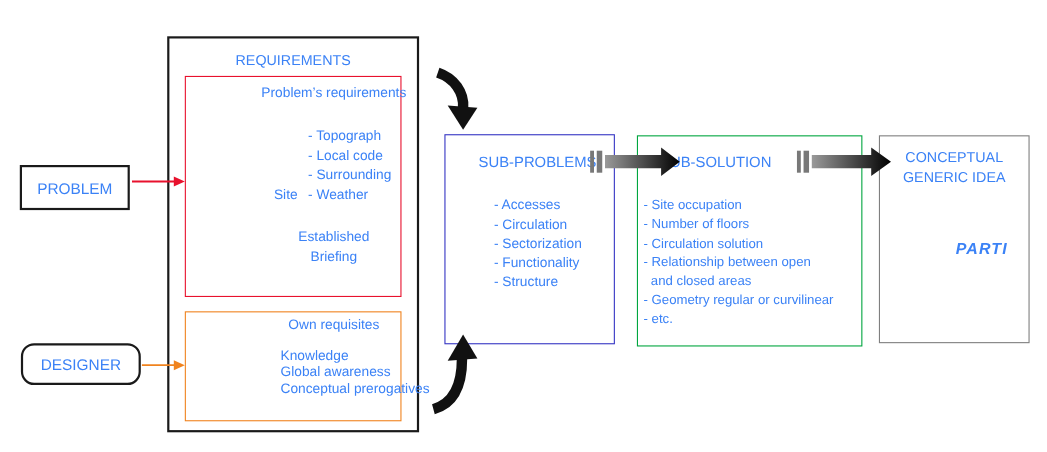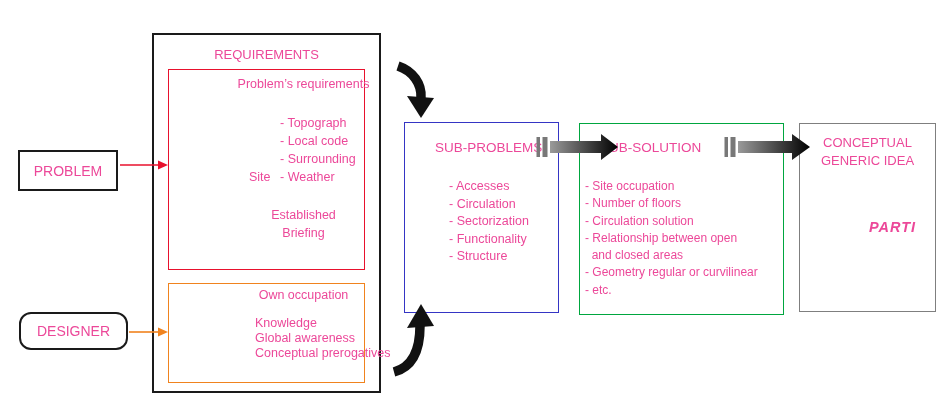--- a/index.html
+++ b/index.html
@@ -1,18 +1,18 @@
 <!DOCTYPE html>
 <html><head>
 <meta charset="utf-8">
 <style>
   html,body{margin:0;padding:0;background:#ffffff;}
   #canvas{
     position:relative;width:952px;height:411px;background:#ffffff;overflow:hidden;
-    font-family:"Liberation Sans","DejaVu Sans",sans-serif;color:#ec4899;
+    font-family:"Liberation Sans","DejaVu Sans",sans-serif;color:#3b82f6;
   }
   .abs{position:absolute;}
   .box{position:absolute;box-sizing:border-box;background:#ffffff;}
   .outer-box{border:2px solid #1a1a1a;}
   .red-box{border:1.5px solid #e8112d;}
   .orange-box{border:1.5px solid #f0831e;}
   .blue-box{border:1.5px solid #3535c4;}
   .green-box{border:1.5px solid #00a63f;}
   .gray-box{border:1.5px solid #7f7f7f;}
   .small-box{border:2px solid #1a1a1a;display:flex;align-items:center;justify-content:center;}
@@ -40,21 +40,21 @@
       <div>- Local code</div>
       <div>- Surrounding</div>
       <div>- Weather</div>
     </div>
   <div class="abs body-txt bind-list center" style="left:168px;top:206px;width:197px;line-height:18px;">
       <div>Established</div>
       <div>Briefing</div>
     </div>
 
   <div class="box orange-box" style="left:168px;top:283px;width:197px;height:100px;"></div>
-  <div class="abs body-txt center" style="left:168px;top:288px;width:197px;">Own occupation</div>
+  <div class="abs body-txt center" style="left:168px;top:288px;width:197px;">Own requisites</div>
   <div class="abs body-txt bind-list" style="left:178px;top:316px;line-height:15px;margin-left:40px;">
       <div>Knowledge</div>
       <div>Global awareness</div>
       <div>Conceptual prerogatives</div>
     </div>
 
   <div class="box small-box" style="left:18px;top:150px;width:100px;height:41px;font-size:14px;">
     <span>PROBLEM</span>
   </div>
   <div class="box small-box" style="left:19px;top:312px;width:109px;height:38px;font-size:14px;border-radius:12px;">

